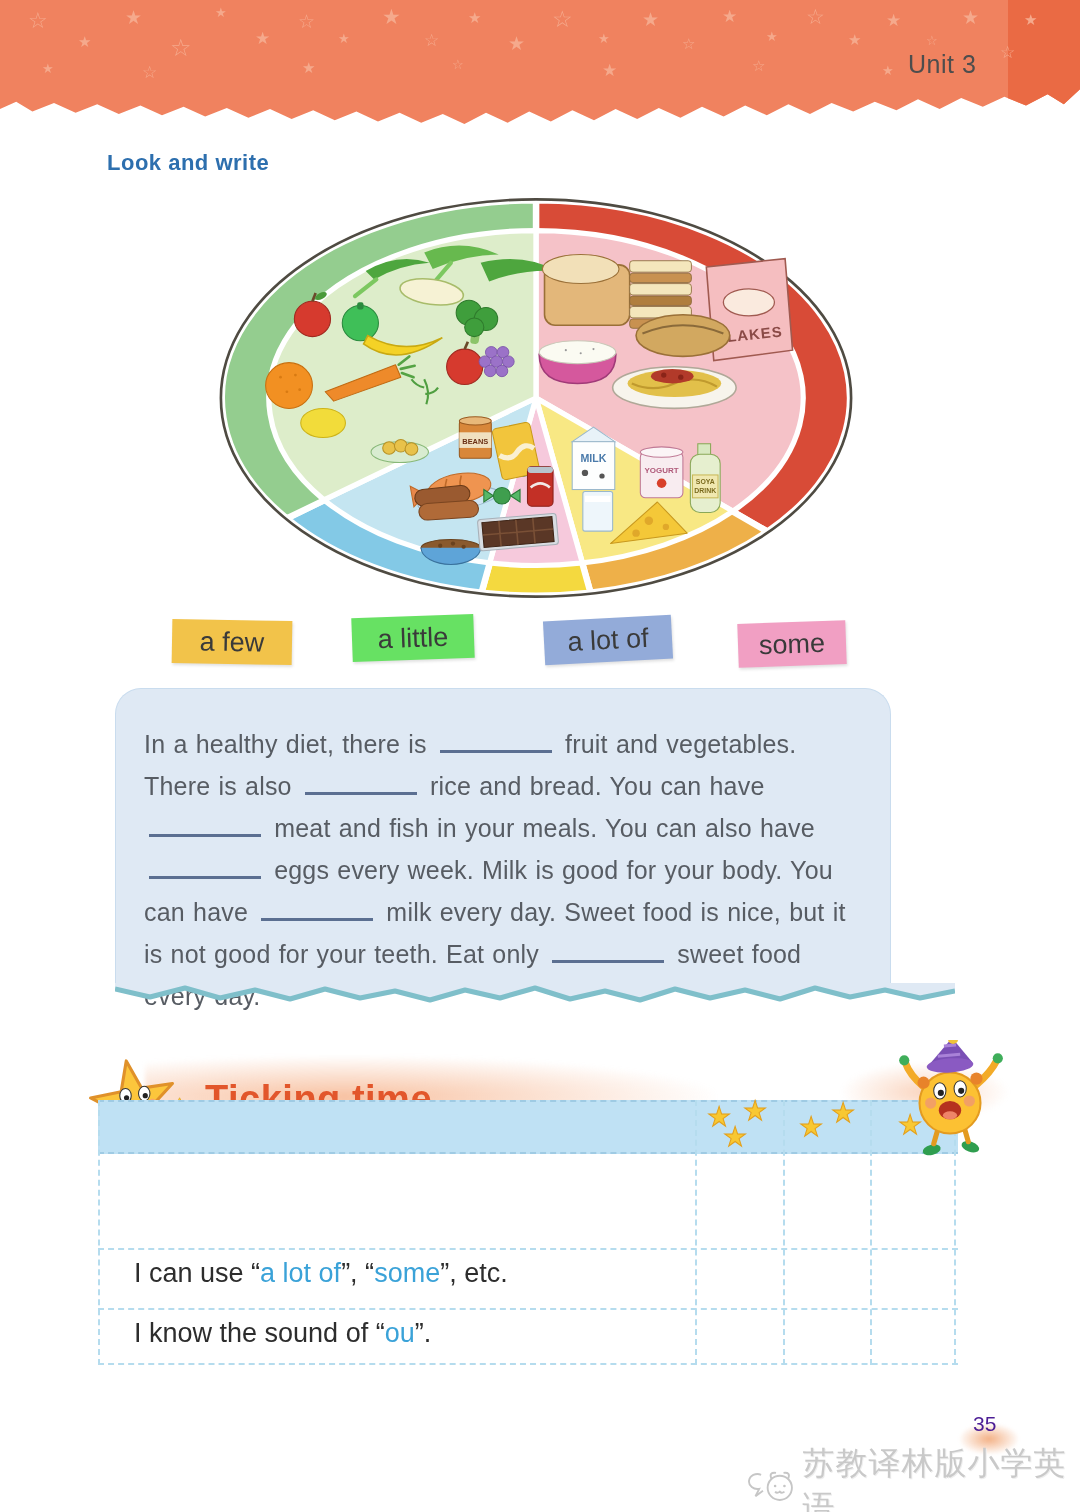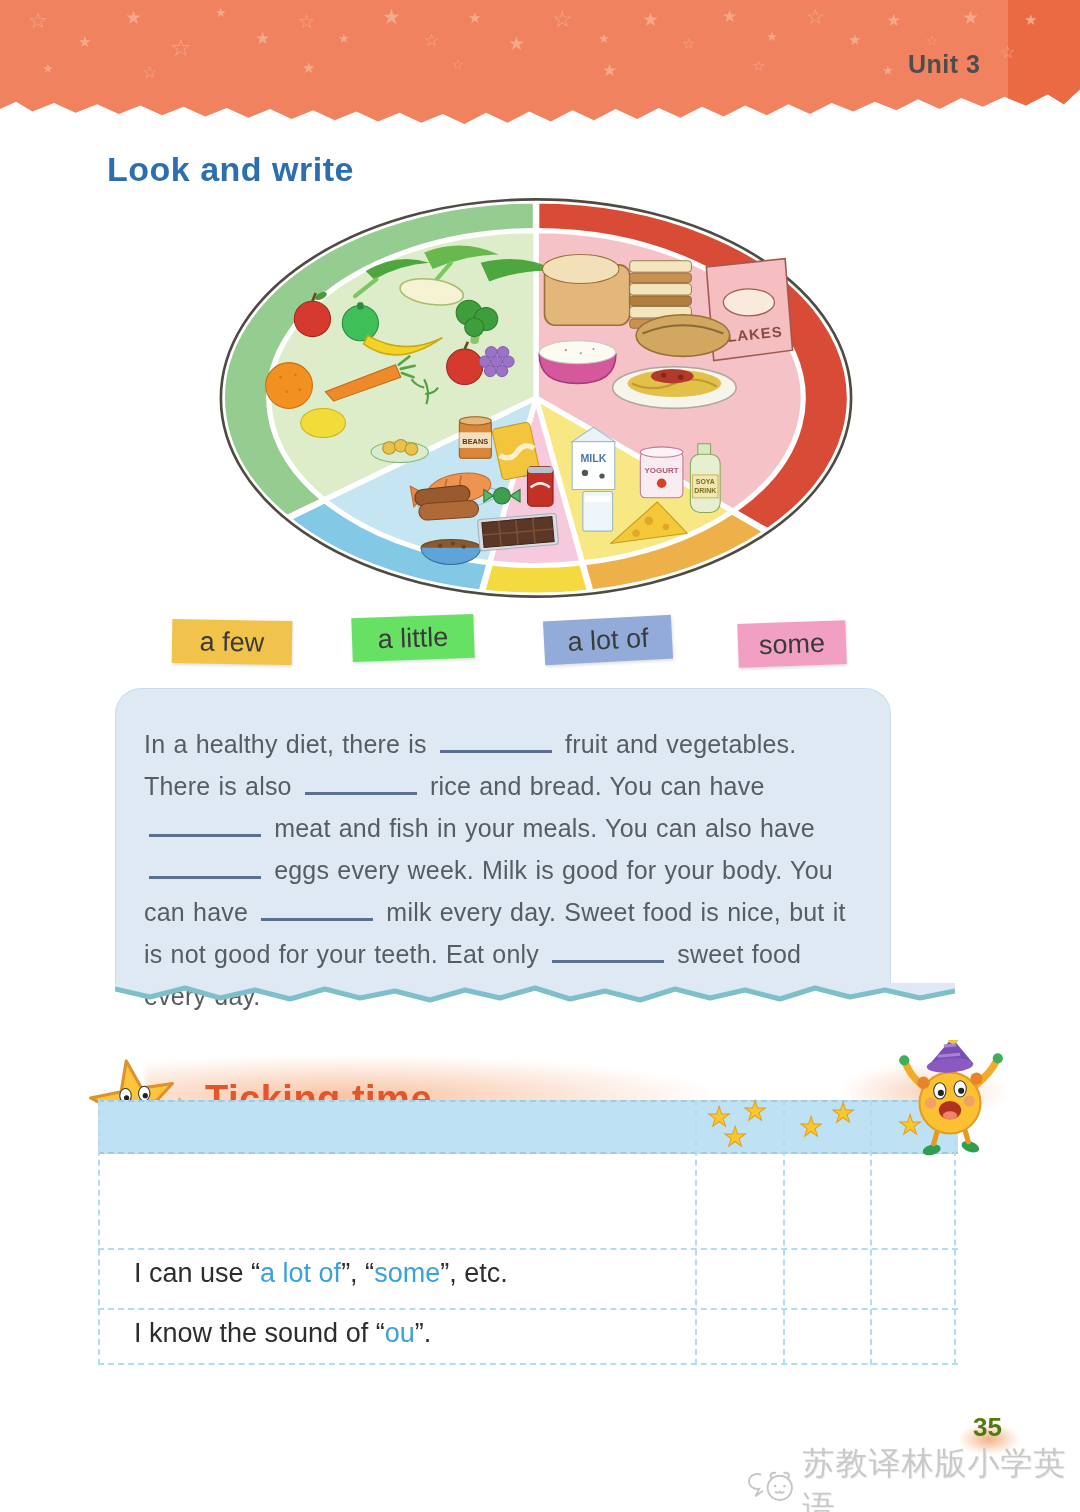--- a/index.html
+++ b/index.html
@@ -8,23 +8,23 @@
     font-family:"Liberation Sans", sans-serif;overflow:hidden;
   }
   
   .band{
     position:absolute;left:0;top:0;width:1080px;height:124px;background:#f0825f;
     clip-path:polygon(0% 0%,100% 0%,100% 72%,98.5% 84%,97% 76%,95% 85%,93% 78%,91% 86%,89% 79%,87% 88%,85% 80%,83% 89%,81% 82%,79% 90%,77% 83%,75% 92%,73% 84%,71% 93%,69% 85%,67% 94%,65% 86%,63% 95%,61% 87%,59% 96%,57% 88%,55% 97%,53% 89%,51% 98%,49% 90%,47% 99%,45% 91%,43% 100%,41% 92%,39% 99%,37% 91%,35% 98%,33% 90%,31% 97%,29% 89%,27% 96%,25% 88%,23% 95%,21% 87%,19% 94%,17% 86%,15% 93%,13% 85%,11% 92%,9% 84%,7% 91%,5% 83%,3% 90%,1.5% 82%,0% 88%);
   }
   .band-strip{position:absolute;right:0;top:0;width:72px;height:124px;background:#ea6a44;}
   .band-stars{position:absolute;left:0;top:0;width:1080px;height:124px;overflow:hidden;}
   .band-stars span{position:absolute;color:#f5a98c;line-height:1;}
-  .unit-label{position:absolute;left:908px;top:50px;font-size:25px;font-weight:bold;color:#4d4d4d;letter-spacing:.5px;}
-  
-  .page-title{position:absolute;left:107px;top:150px;font-size:34px;font-weight:bold;color:#2d6fae;letter-spacing:.5px;}
+  .unit-label{position:absolute;left:908px;top:50px;font-size:25px;font-weight:normal;color:#4d4d4d;letter-spacing:.5px;}
+  
+  .page-title{position:absolute;left:107px;top:150px;font-size:22px;font-weight:bold;color:#2d6fae;letter-spacing:.5px;}
   
   .plate-wrap{position:absolute;left:206px;top:190px;width:660px;height:416px;}
   
   .word-label{
     position:absolute;display:flex;align-items:center;justify-content:center;
     height:44px;font-size:27px;color:#3a3a3a;box-shadow:1px 2px 3px rgba(0,0,0,.12);
   }
   .word-label i{font-style:normal;}
   .wl0{left:172px;top:620px;width:120px;transform:rotate(1deg);}
   .wl1{left:352px;top:616px;width:122px;transform:rotate(-2deg);}
@@ -78,21 +78,21 @@
   .r0{top:60px;}
   .r1{top:155px;}
   .r2{top:215px;}
   .blue-word{color:#3aa2d8;}
   
   .page-blob{
     position:absolute;left:960px;top:1424px;width:58px;height:30px;
     background:radial-gradient(ellipse, rgba(242,168,120,.9), rgba(242,168,120,0) 75%);
     filter:blur(1.5px);
   }
-  .page-num{position:absolute;left:973px;top:1412px;font-size:26px;font-weight:bold;color:#4d7c0f;}
+  .page-num{position:absolute;left:973px;top:1412px;font-size:21px;font-weight:normal;color:#4c1d95;}
   .watermark{
     position:absolute;left:748px;top:1442px;display:flex;align-items:center;gap:4px;
     color:#c9c9c9;font-size:32px;letter-spacing:1px;text-shadow:1px 1px 0 #eeeeee;
     font-family:"Liberation Sans","DejaVu Sans",sans-serif;
   }
   svg text{font-family:"Liberation Sans",sans-serif;}
 </style>
 </head>
 <body>
 

